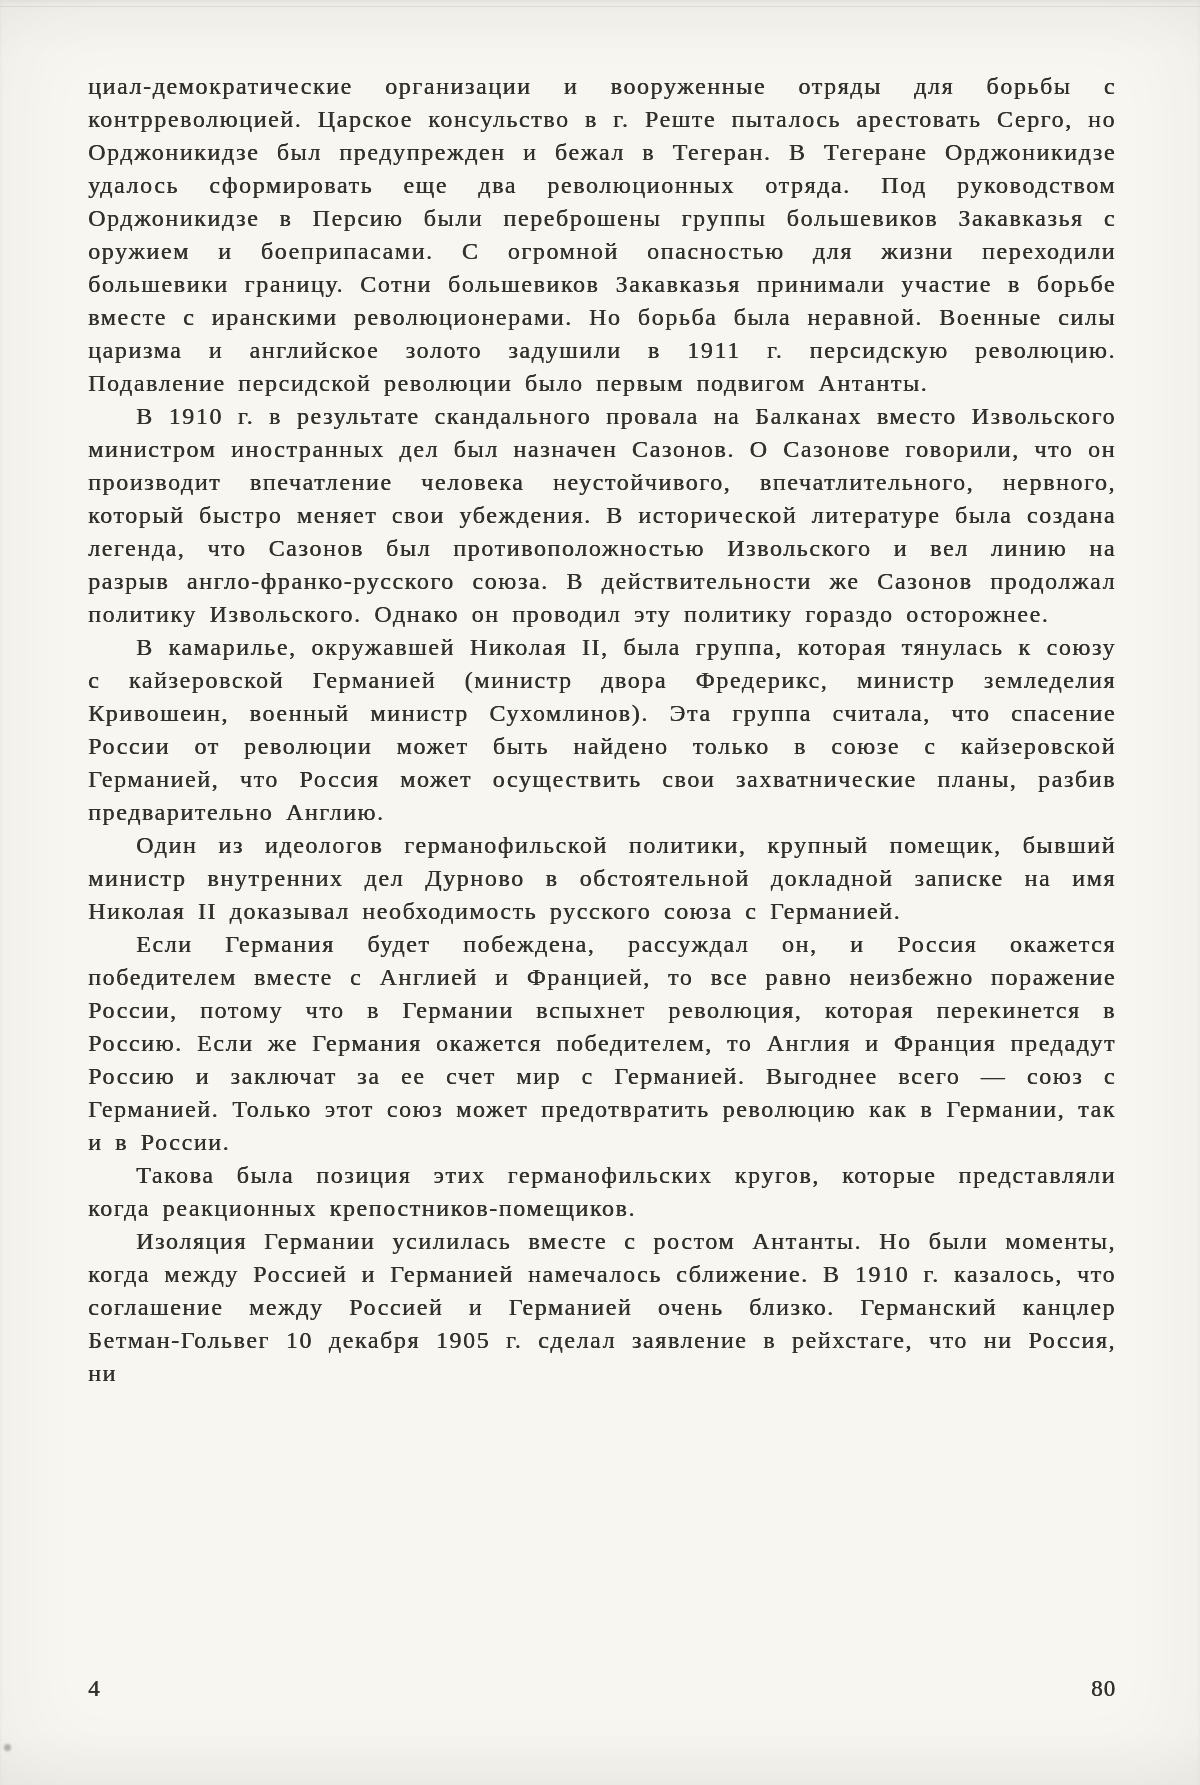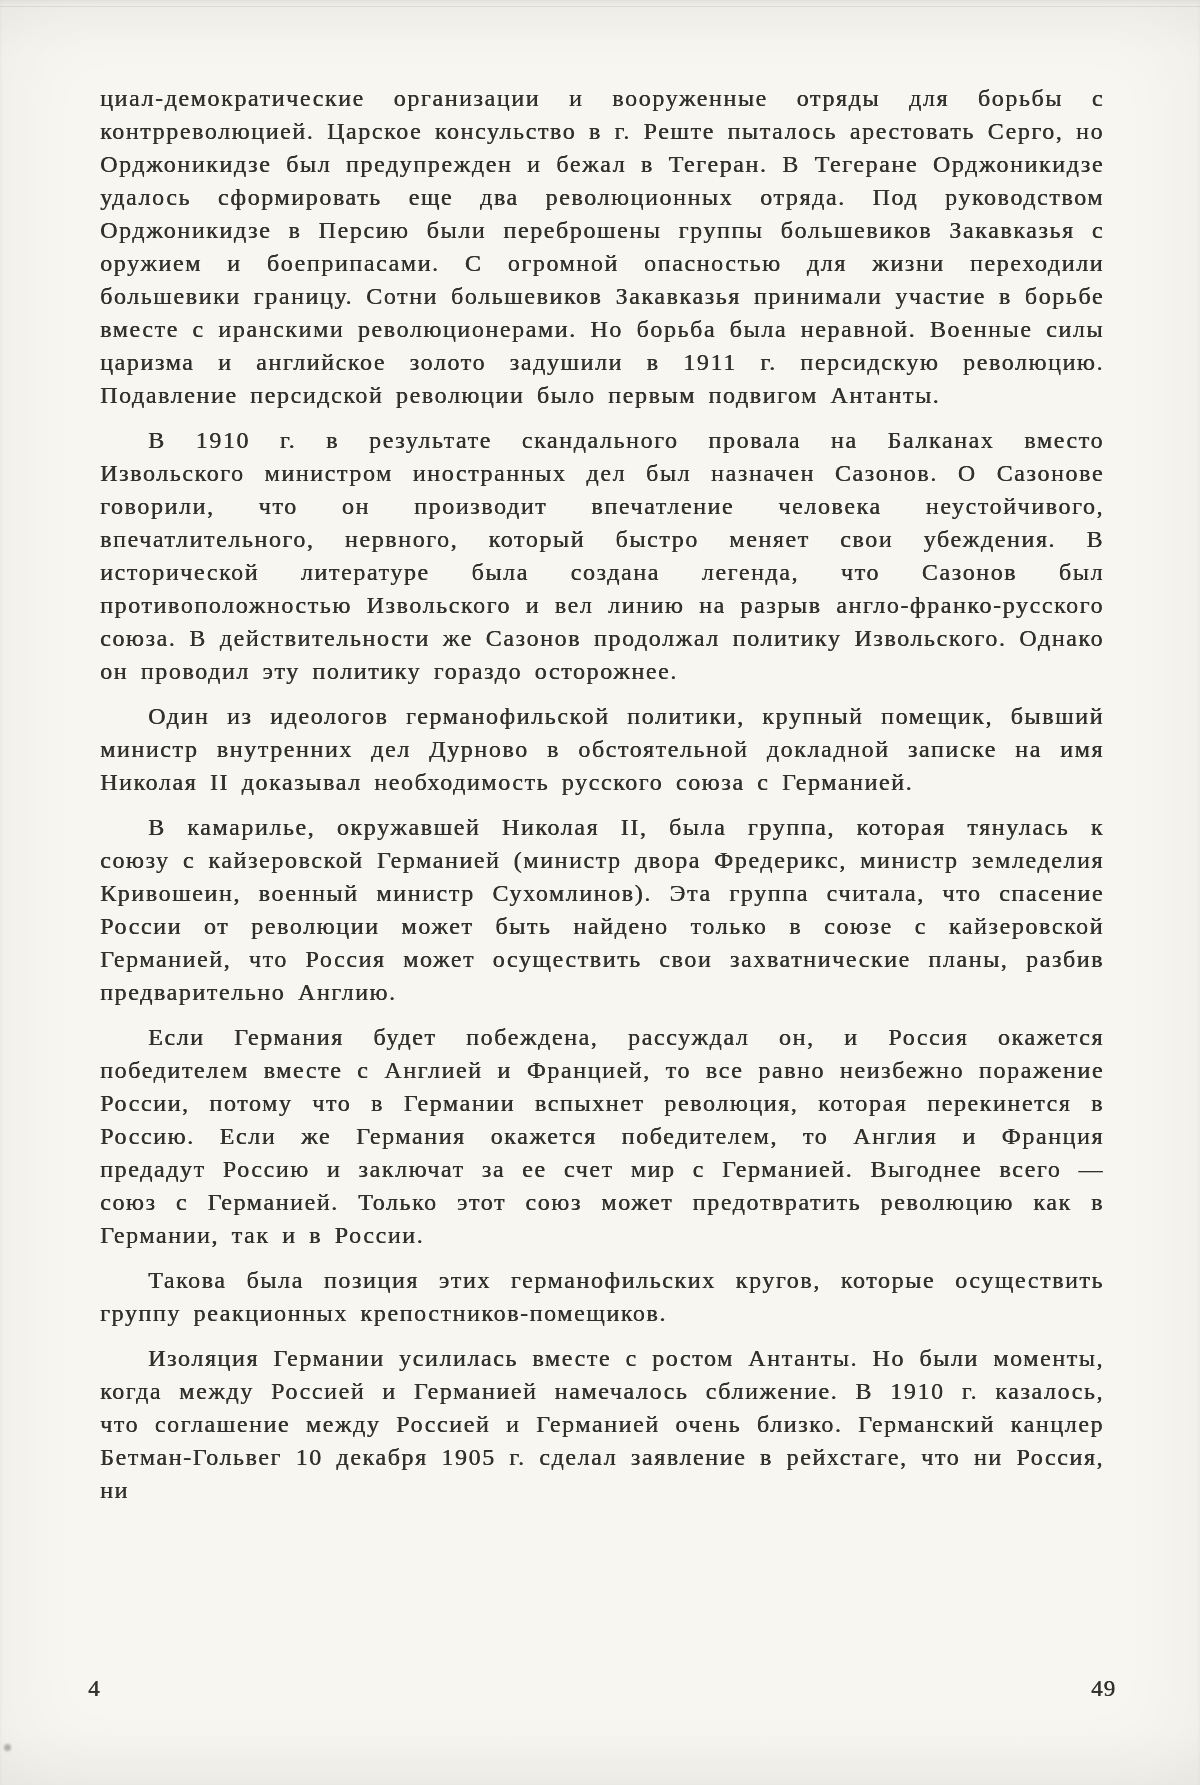--- a/index.html
+++ b/index.html
@@ -45,21 +45,21 @@
     top: 70px;
     text-align: justify;
     font-size: 24px;
     line-height: 33px;
     letter-spacing: 1.6px;
     word-spacing: 5px;
     hyphens: auto;
     -webkit-hyphens: auto;
   }
   .text-block p {
-    margin: 12px;
+    margin: 0;
     text-indent: 48px;
     
     text-shadow: 0.4px 0 0 currentColor;
   }
   .text-block p.continuation {
     text-indent: 0;
   }
   .footer {
     position: absolute;
     left: 88px;
@@ -73,25 +73,25 @@
   }
 </style>
 </head>
 <body>
 
 <div class="page">
 
   <div class="text-block">
     <p class="continuation">циал-демократические организации и вооруженные отряды для борьбы с контрреволюцией. Царское консульство в г. Реште пыталось арестовать Серго, но Орджоникидзе был предупрежден и бежал в Тегеран. В Тегеране Орджоникидзе удалось сформировать еще два революционных отряда. Под руководством Орджоникидзе в Персию были переброшены группы большевиков Закавказья с оружием и боеприпасами. С огромной опасностью для жизни переходили большевики границу. Сотни большевиков Закавказья принимали участие в борьбе вместе с иранскими революционерами. Но борьба была неравной. Военные силы царизма и английское золото задушили в 1911 г. персидскую революцию. Подавление персидской революции было первым подвигом Антанты.</p>
     <p>В 1910 г. в результате скандального провала на Балканах вместо Извольского министром иностранных дел был назначен Сазонов. О Сазонове говорили, что он производит впечатление человека неустойчивого, впечатлительного, нервного, который быстро меняет свои убеждения. В исторической литературе была создана легенда, что Сазонов был противоположностью Извольского и вел линию на разрыв англо-франко-русского союза. В действительности же Сазонов продолжал политику Извольского. Однако он проводил эту политику гораздо осторожнее.</p>
+    <p>В камарилье, окружавшей Николая II, была группа, которая тянулась к союзу с кайзеровской Германией (министр двора Фредерикс, министр земледелия Кривошеин, военный министр Сухомлинов). Эта группа считала, что спасение России от революции может быть найдено только в союзе с кайзеровской Германией, что Россия может осуществить свои захватнические планы, разбив предварительно Англию.</p>
     <p>Один из идеологов германофильской политики, крупный помещик, бывший министр внутренних дел Дурново в обстоятельной докладной записке на имя Николая II доказывал необходимость русского союза с Германией.</p>
-    <p>В камарилье, окружавшей Николая II, была группа, которая тянулась к союзу с кайзеровской Германией (министр двора Фредерикс, министр земледелия Кривошеин, военный министр Сухомлинов). Эта группа считала, что спасение России от революции может быть найдено только в союзе с кайзеровской Германией, что Россия может осуществить свои захватнические планы, разбив предварительно Англию.</p>
     <p>Если Германия будет побеждена, рассуждал он, и Россия окажется победителем вместе с Англией и Францией, то все равно неизбежно поражение России, потому что в Германии вспыхнет революция, которая перекинется в Россию. Если же Германия окажется победителем, то Англия и Франция предадут Россию и заключат за ее счет мир с Германией. Выгоднее всего — союз с Германией. Только этот союз может предотвратить революцию как в Германии, так и в России.</p>
-    <p>Такова была позиция этих германофильских кругов, которые осуществить группу реакционных крепостников-помещиков.</p>
+    <p>Такова была позиция этих германофильских кругов, которые представляли когда реакционных крепостников-помещиков.</p>
     <p>Изоляция Германии усилилась вместе с ростом Антанты. Но были моменты, когда между Россией и Германией намечалось сближение. В 1910 г. казалось, что соглашение между Россией и Германией очень близко. Германский канцлер Бетман-Гольвег 10 декабря 1905 г. сделал заявление в рейхстаге, что ни Россия, ни</p>
   </div>
 
   <div class="footer">
     <span>4</span>
-    <span>49</span>
+    <span>80</span>
   </div>
 
 </div>
 
 </body></html>

